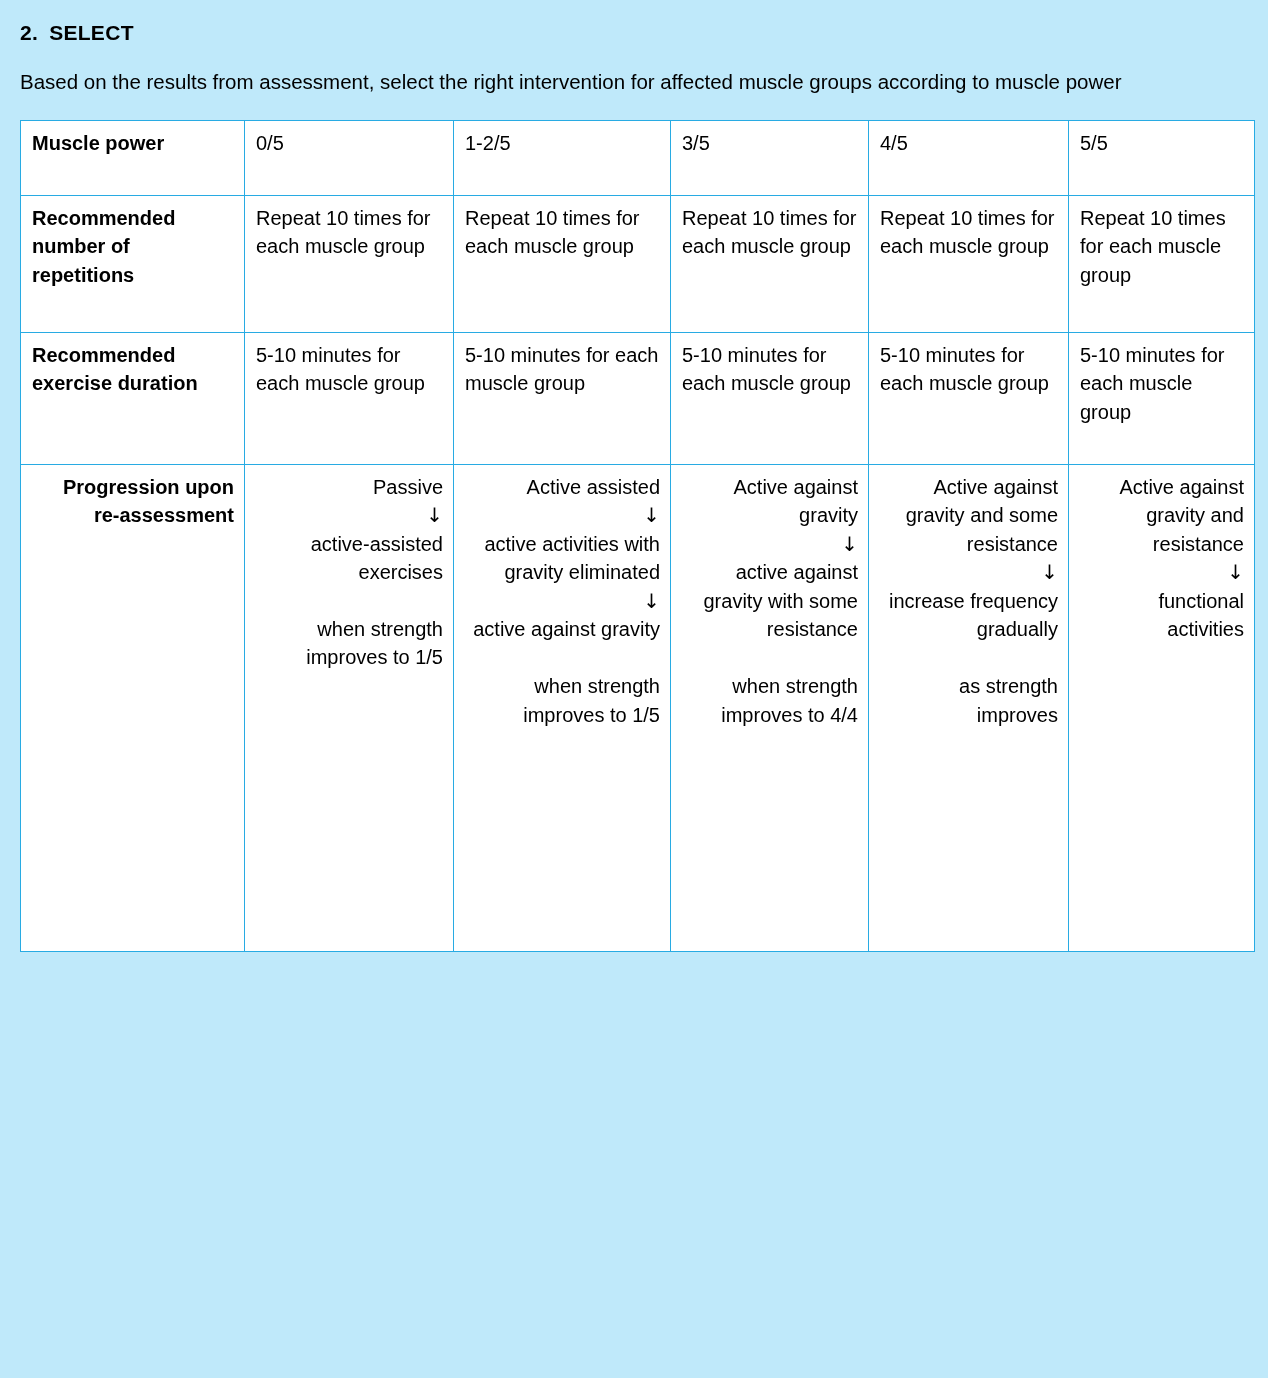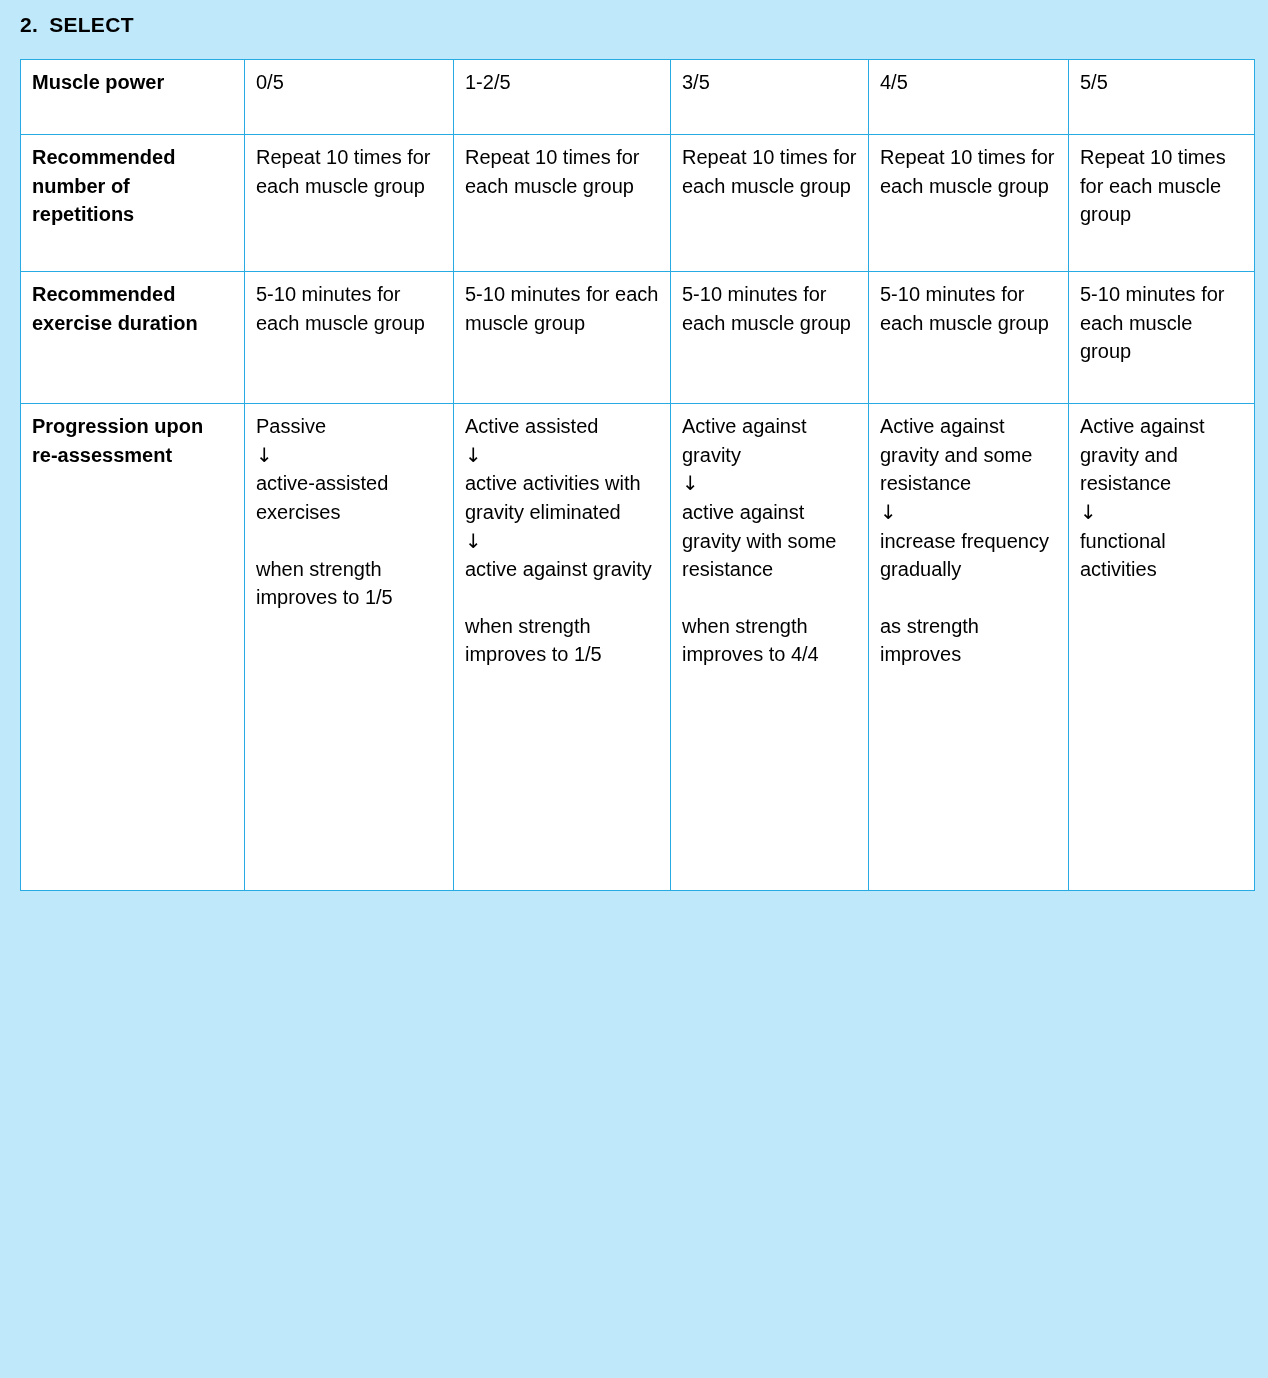--- a/index.html
+++ b/index.html
@@ -7,21 +7,21 @@
     width:1268px;height:1378px;
     background:#bfe9fa;
     font-family:"Liberation Sans", sans-serif;
     color:#000;
     overflow:hidden;
   }
   .page{
     position:relative;
     width:1268px;height:1006px;
     box-sizing:border-box;
-    padding:0 20px;
+    padding:8px 20px;
   }
   .heading{
     font-size:21px;
     font-weight:bold;
     letter-spacing:.3px;
     padding-top:12px;
     line-height:1.2;
   }
   .heading .num{margin-right:11px;}
   .intro{
@@ -48,40 +48,41 @@
     line-height:1.43;
     word-wrap:break-word;
     overflow-wrap:break-word;
   }
   td.rowhead{font-weight:bold;}
   tr.r-header td{height:58px;}
   tr.r-type td{height:154px;}
   tr.r-reps td{height:120px;}
   tr.r-dur td{height:115px;}
   tr.r-freq td{height:118px;}
-  tr.r-prog td{height:470px;}
+  tr.r-prog td{height:470px;text-align:right;}
   .c0{width:224px;}
   .c1{width:209px;}
   .c2{width:217px;}
   .c3{width:198px;}
   .c4{width:200px;}
   .c5{width:186px;}
   .arrow{font-family:"DejaVu Sans", sans-serif;font-size:20px;line-height:1.43;display:block;}
   .gap{display:block;height:28px;}
   .ln{display:block;}
 </style>
 </head>
 <body>
 
 <div class="page">
 
   <div class="heading">
     <span class="num">2.</span><span>SELECT</span>
   </div>
 
+  <p class="intro">Based on the results from assessment, select the right intervention for affected muscle groups according to muscle power</p>
 
   <table class="grid">
     <colgroup>
       <col class="c0">
         <col class="c1">
         <col class="c2">
         <col class="c3">
         <col class="c4">
         <col class="c5">
     </colgroup>

